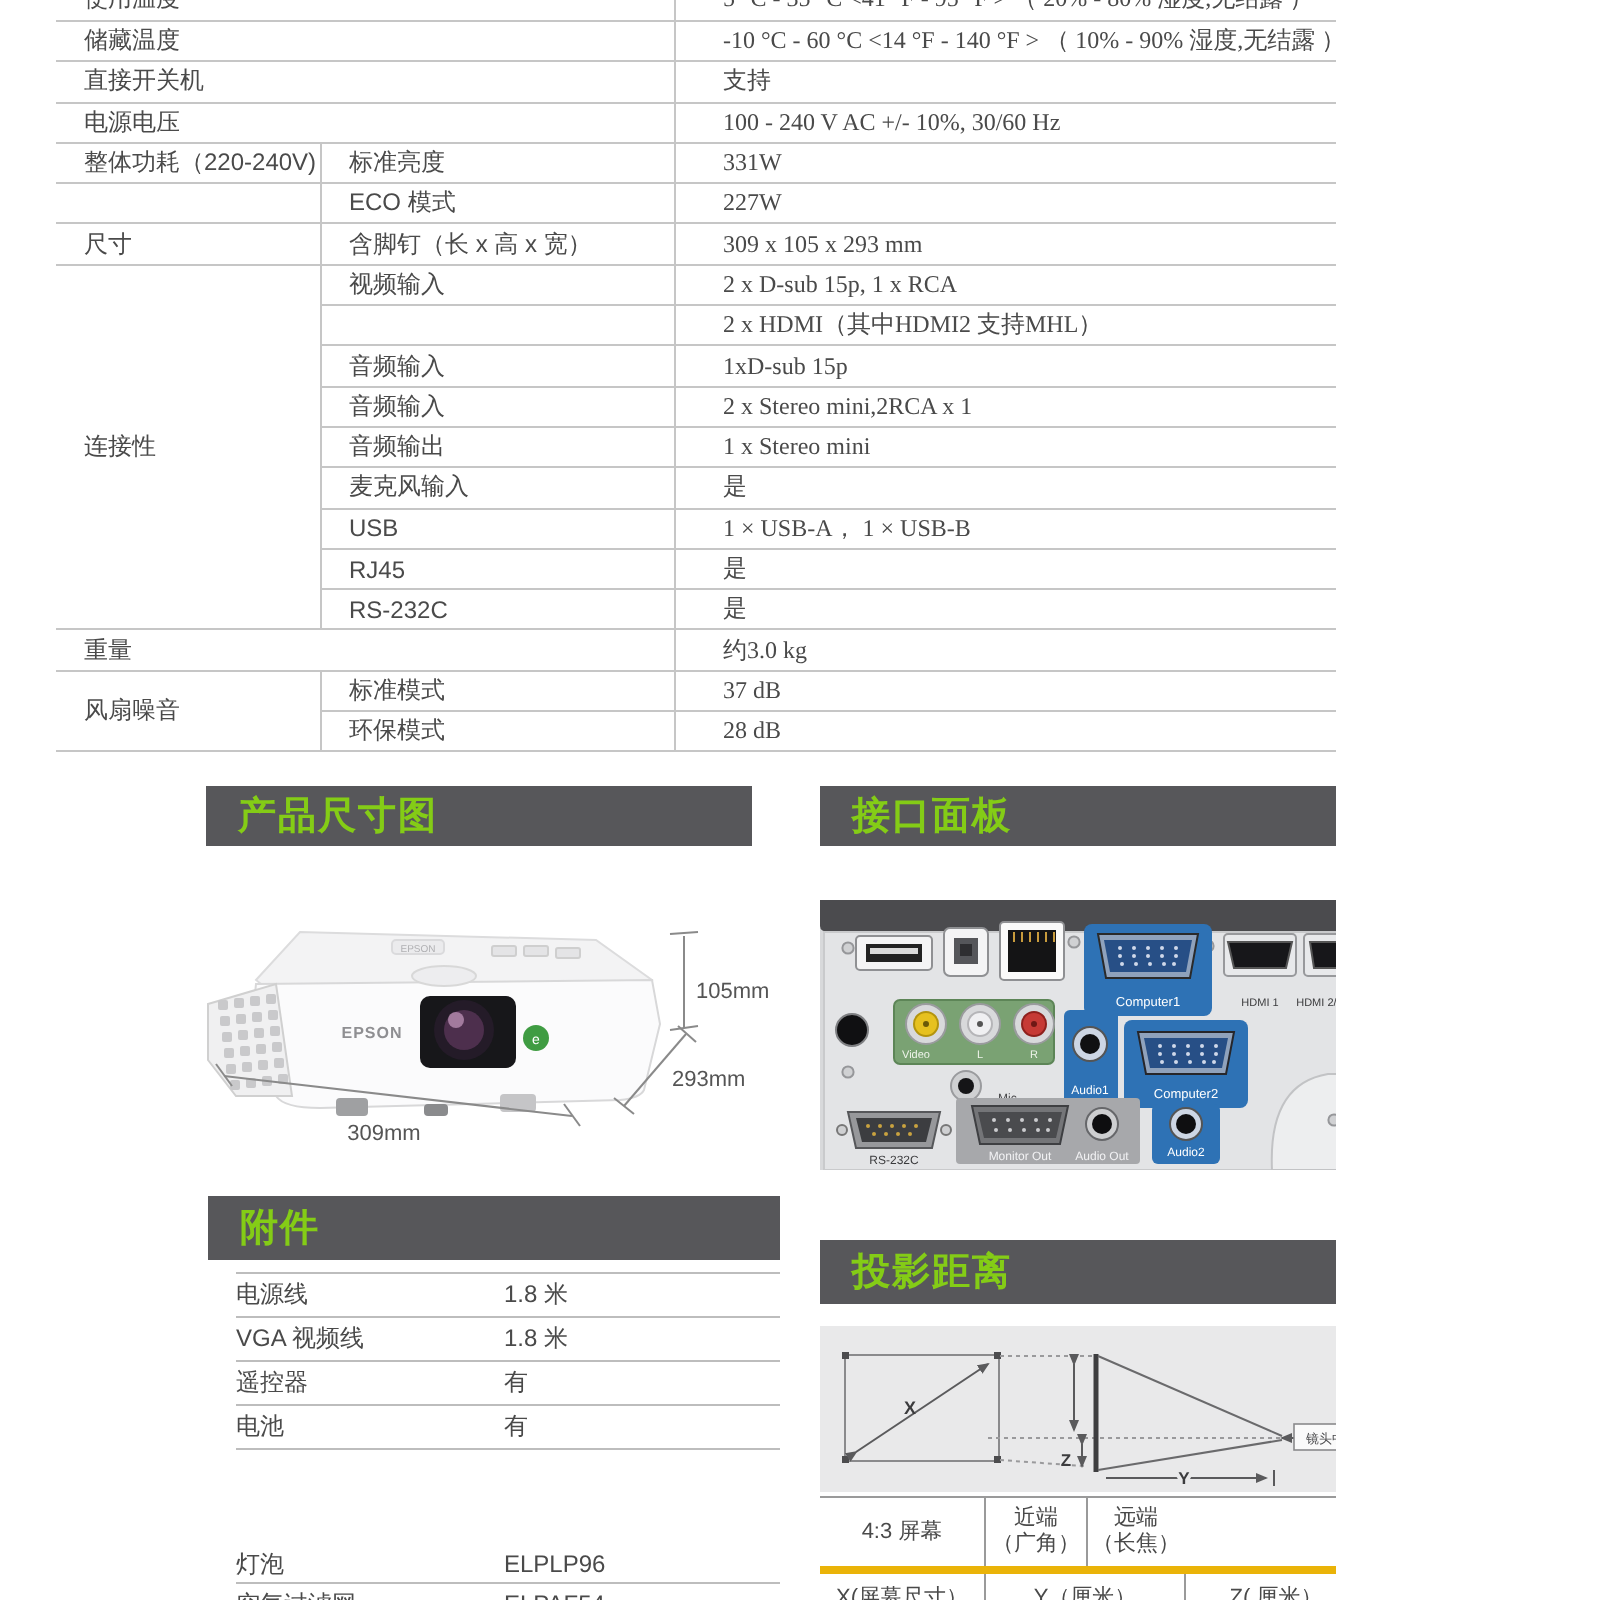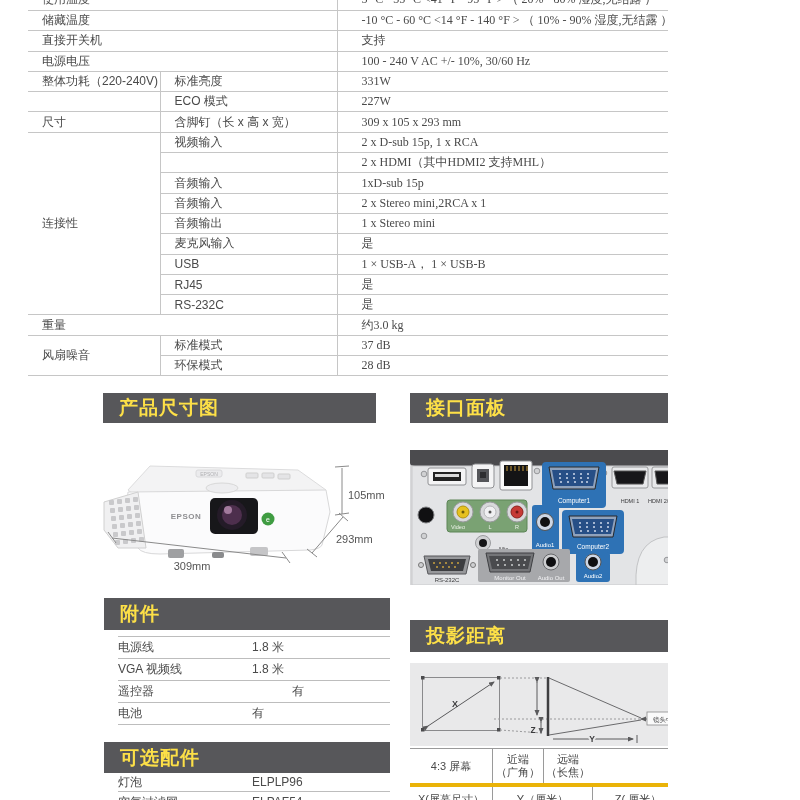--- a/index.html
+++ b/index.html
@@ -11,21 +11,21 @@
   table.spec{position:absolute;left:28px;top:-12px;width:767px;border-collapse:collapse;
              table-layout:fixed;font-size:12px;color:#4a4a4a;}
   table.spec td{border-bottom:1px solid #c6c6c6;height:19.3px;padding:0 4px 0 14px;
                 overflow:hidden;white-space:nowrap;}
   table.spec tr.pr td{height:22px;}
   table.spec td.l{border-left:1px solid #c6c6c6;}
   table.spec td.v{border-left:1px solid #c6c6c6;padding-left:24px;font-family:Liberation Serif, serif;}
   table.spec td.g{vertical-align:middle;}
 
   
-  .bar{position:absolute;background:#57575a;color:#fde047;font-weight:bold;font-size:19px;
+  .bar{position:absolute;background:#57575a;color:#84cc16;font-weight:bold;font-size:19px;
        box-sizing:border-box;padding-left:16px;display:flex;align-items:center;letter-spacing:1px;}
 
   
   .mini{position:absolute;font-size:12px;color:#4a4a4a;}
   .mini .mrow{display:flex;border-bottom:1px solid #bdbdbd;align-items:center;}
   .mini .ml{width:134px;}
   .mini .mv{flex:1;}
 
   
   .ptab{position:absolute;left:410px;top:748px;width:273px;border-top:1px solid #9a9a9a;
@@ -132,21 +132,20 @@
       <td class="l">环保模式</td>
       <td class="v">28 dB</td>
     </tr>
   </tbody>
     </table>
 
   <div class="bar" style="left:103px;top:393px;width:273px;height:30px;">产品尺寸图</div>
   <div class="bar" style="left:410px;top:393px;width:273px;height:30px;">接口面板</div>
   <div class="bar" style="left:104px;top:598px;width:286px;height:32px;">附件</div>
   <div class="bar" style="left:410px;top:620px;width:277px;height:32px;">投影距离</div>
-  <div class="bar" style="left:104px;top:742px;width:286px;height:31px;">可选配件</div>
 
   <svg class="figure" style="left:100px;top:430px;" width="290" height="150" viewBox="100 430 290 150">
 
     <polygon points="150,466 298,470 326,490 318,496 138,498 128,490" fill="#f3f3f4" stroke="#dcdcdd"></polygon>
 
     <path d="M128,492 L326,490 L330,512 L322,545 Q320,549 310,550 L160,554 Q142,554 138,548 L126,512 Z" fill="#fbfbfc" stroke="#d8d8d9"></path>
 
     <polygon points="104,502 138,492 146,548 118,548 104,530" fill="#f0f0f1" stroke="#d0d0d0"></polygon>
     <g fill="#c9c9cb">
       <rect x="109" y="500" width="5" height="5" rx="1"></rect>
@@ -365,21 +364,21 @@
 
   <div class="mini" style="left:118px;top:636px;width:272px;border-top:1px solid #bdbdbd;">
     <div class="mrow" style="height:21px;">
       <span class="ml">电源线</span>
       <span class="mv">1.8 米</span>
     </div>
     <div class="mrow" style="height:21px;">
       <span class="ml">VGA 视频线</span>
       <span class="mv">1.8 米</span>
     </div>
-    <div class="mrow" style="height:21px;gap:40px;">
+    <div class="mrow" style="height:21px;">
       <span class="ml">遥控器</span>
       <span class="mv">有</span>
     </div>
     <div class="mrow" style="height:21px;">
       <span class="ml">电池</span>
       <span class="mv">有</span>
     </div>
   </div>
 
   <div class="mini" style="left:118px;top:773px;width:272px;">

